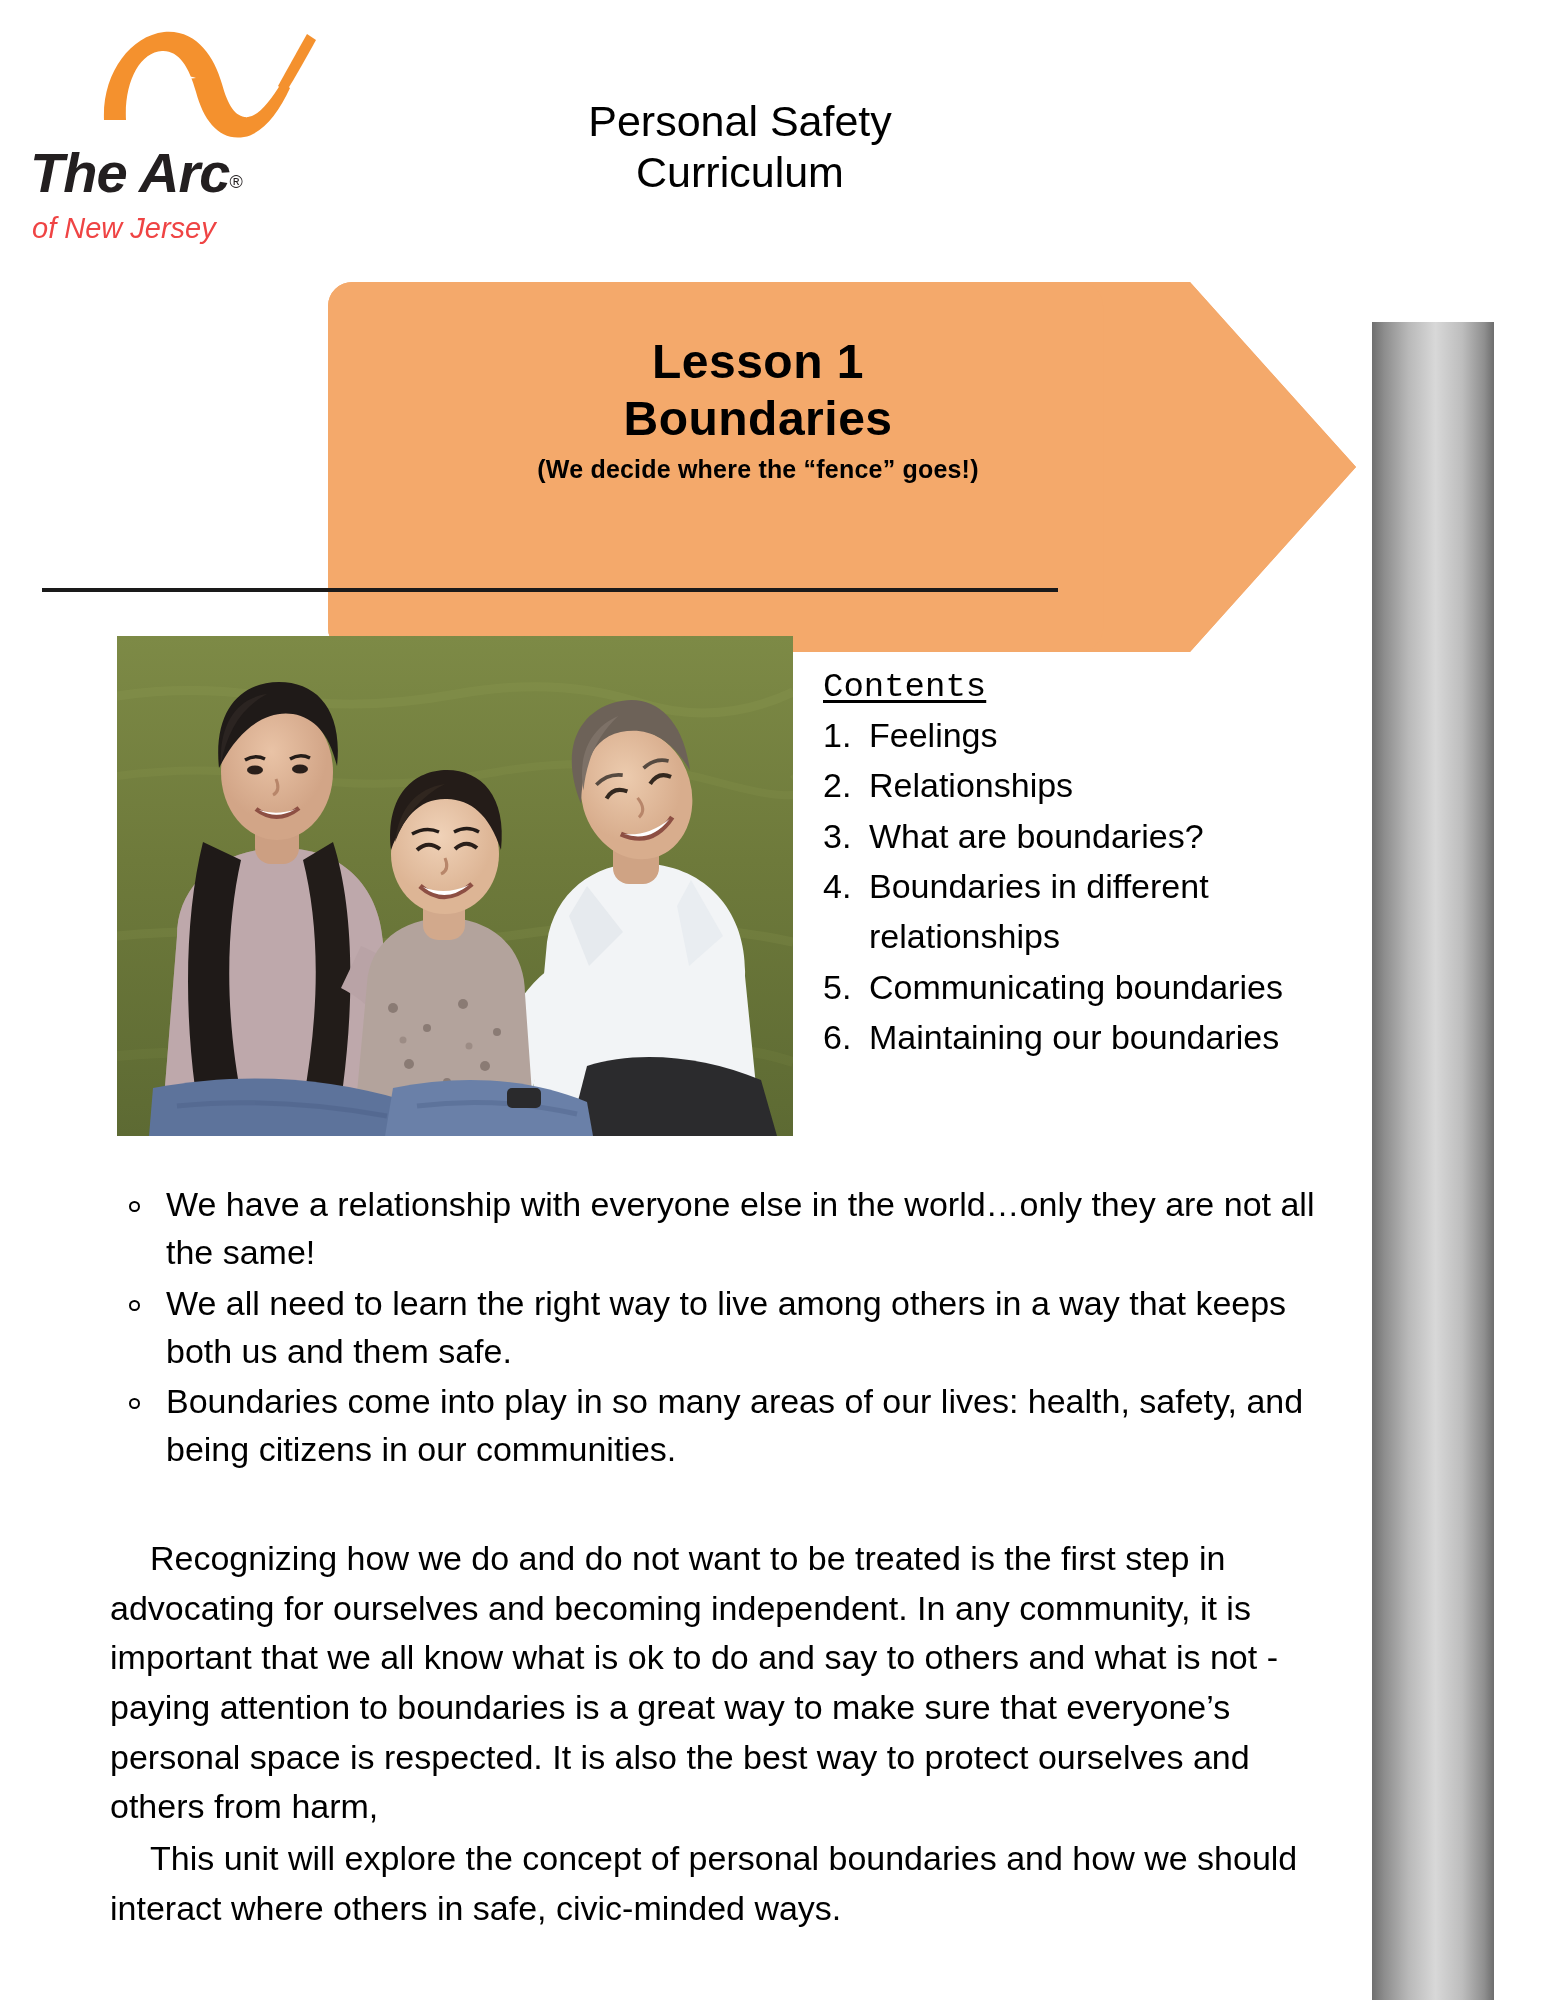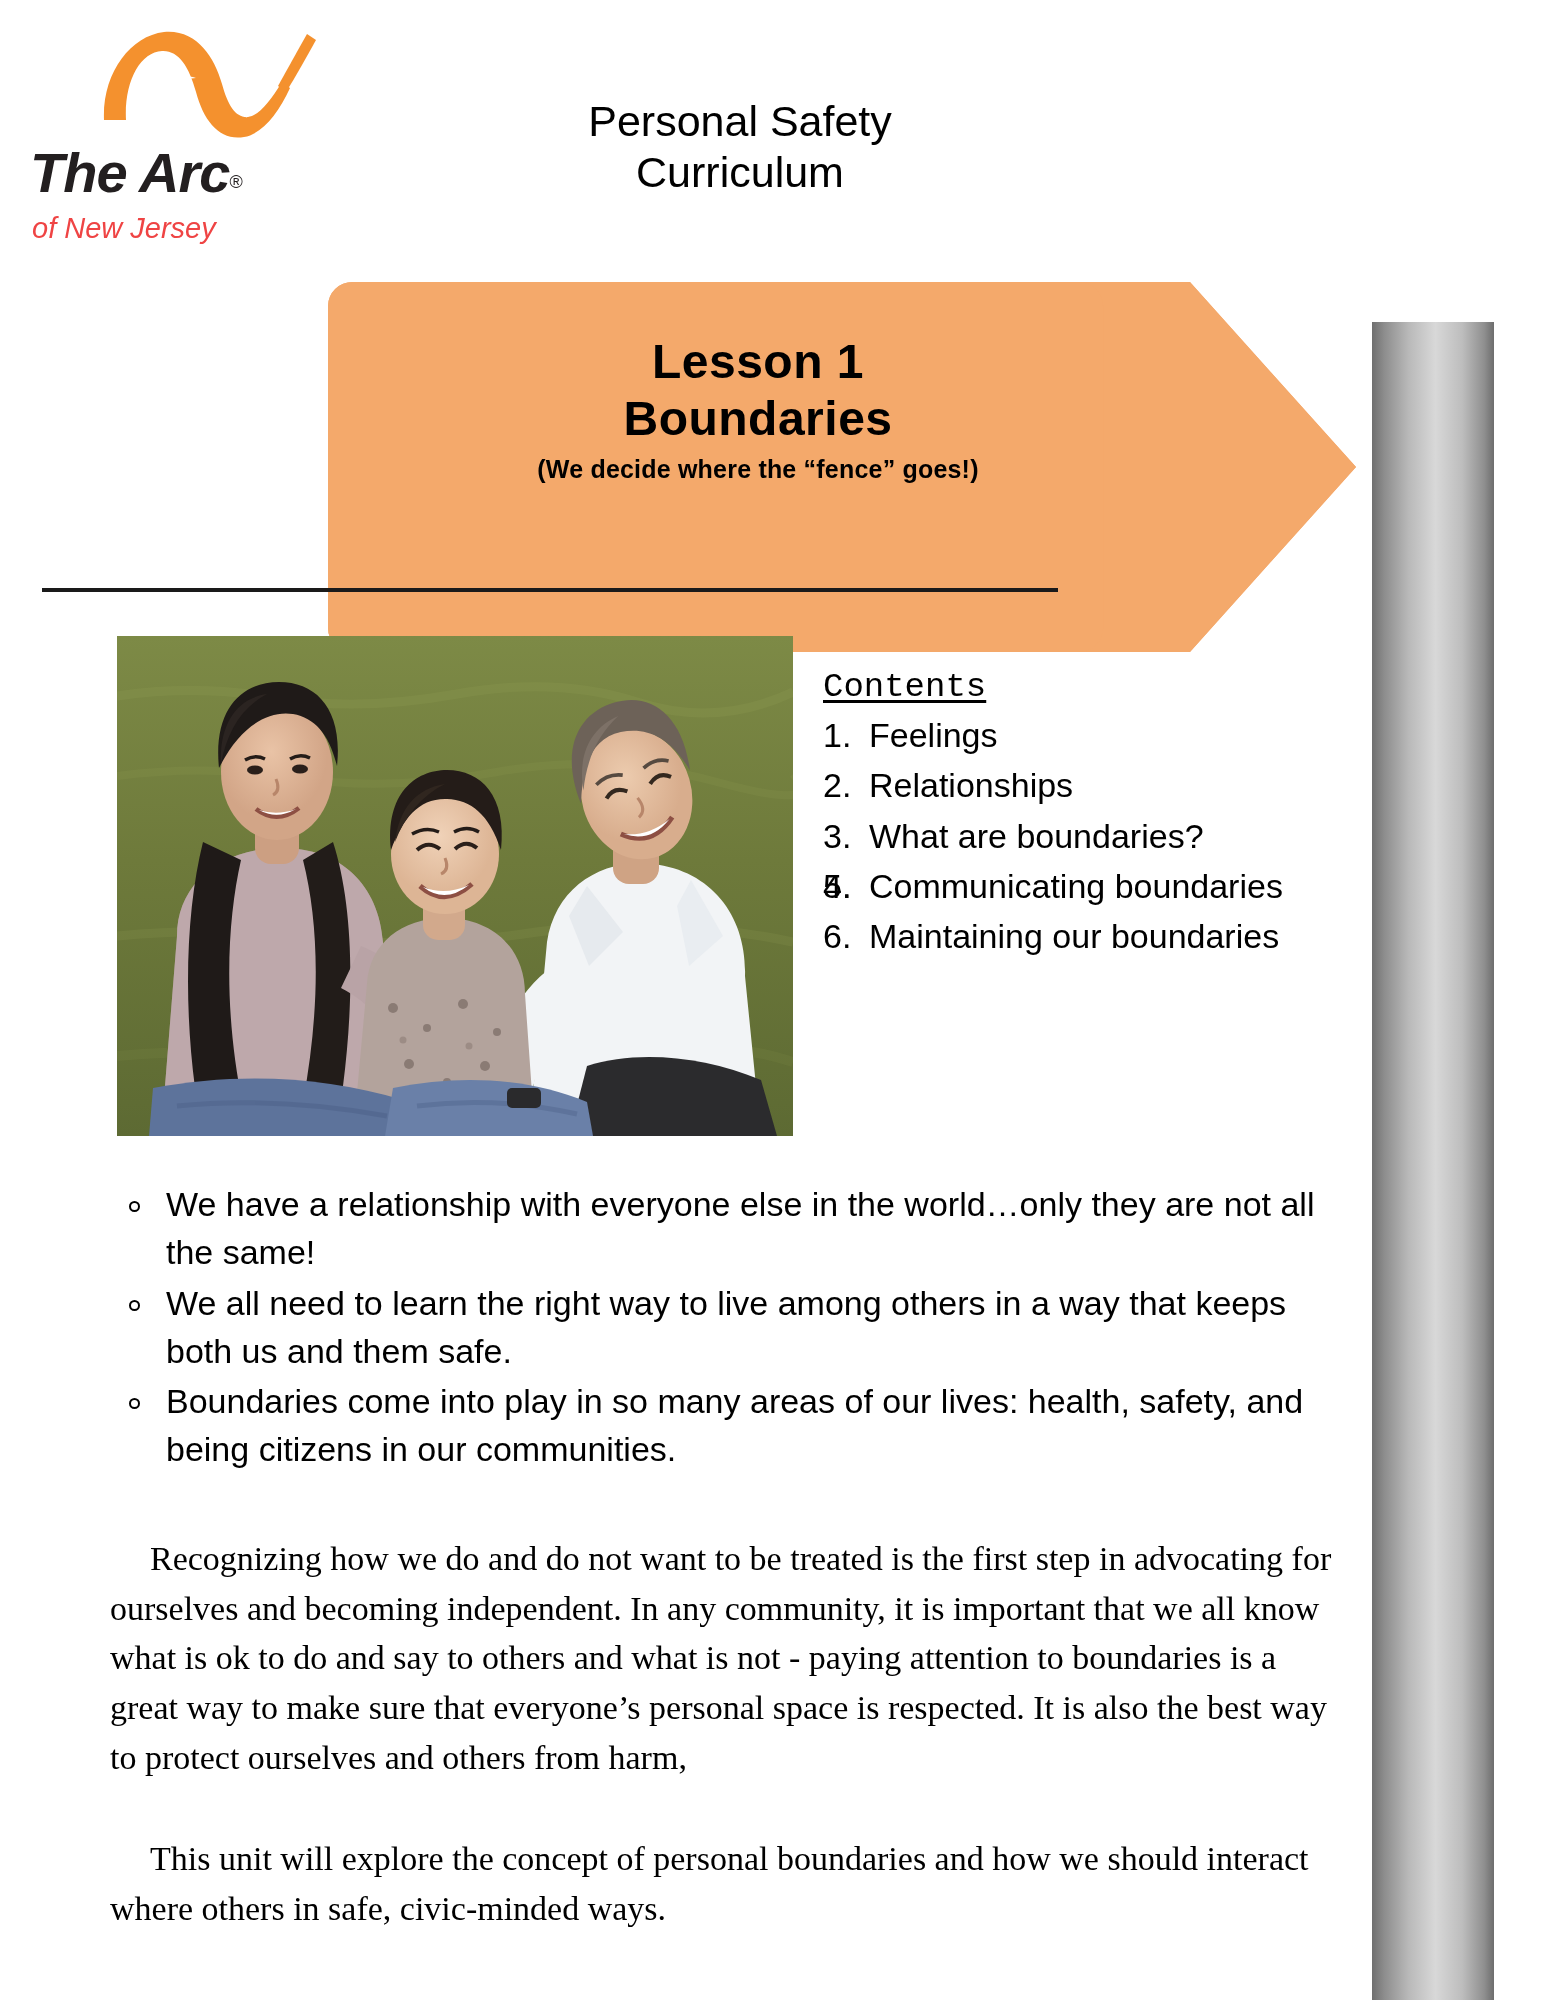--- a/index.html
+++ b/index.html
@@ -223,21 +223,21 @@
     border: 2px solid #000;
     border-radius: 50%;
     box-sizing: border-box;
   }
 
   
   .body-para {
     position: absolute;
     left: 110px;
     width: 1230px;
-    font-family: Liberation Serif, serif;
+    font-family: Liberation Sans, sans-serif;
     font-size: 34px;
     line-height: 1.46;
     text-indent: 40px;
   }
   .para-1 { top: 1500px; }
   .para-2 { top: 1800px; }
 </style>
 </head>
 <body>
 
@@ -430,20 +430,21 @@
       <li>
         <span class="contents-num">2.</span>
         <span>Relationships</span>
       </li>
       <li>
         <span class="contents-num">3.</span>
         <span>What are boundaries?</span>
       </li>
       <li>
         <span class="contents-num">4.</span>
+        <span>Boundaries in different relationships</span>
       </li>
       <li>
         <span class="contents-num">5.</span>
         <span>Communicating boundaries</span>
       </li>
       <li>
         <span class="contents-num">6.</span>
         <span>Maintaining our boundaries</span>
       </li>
     </ol>

